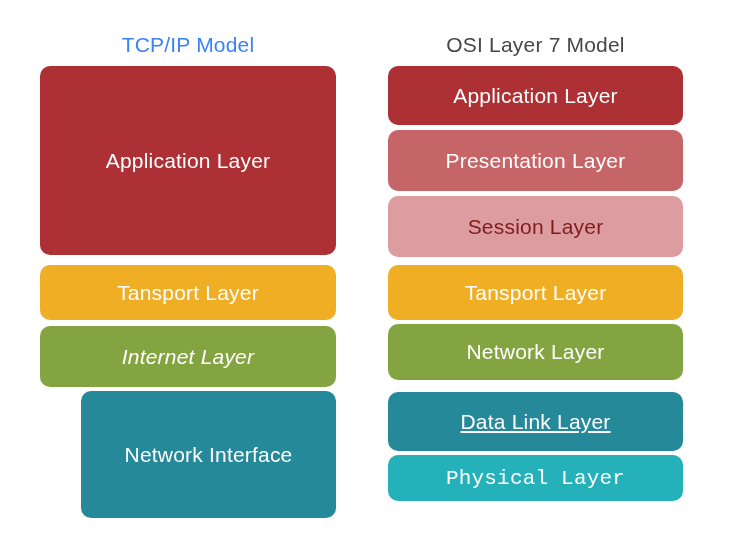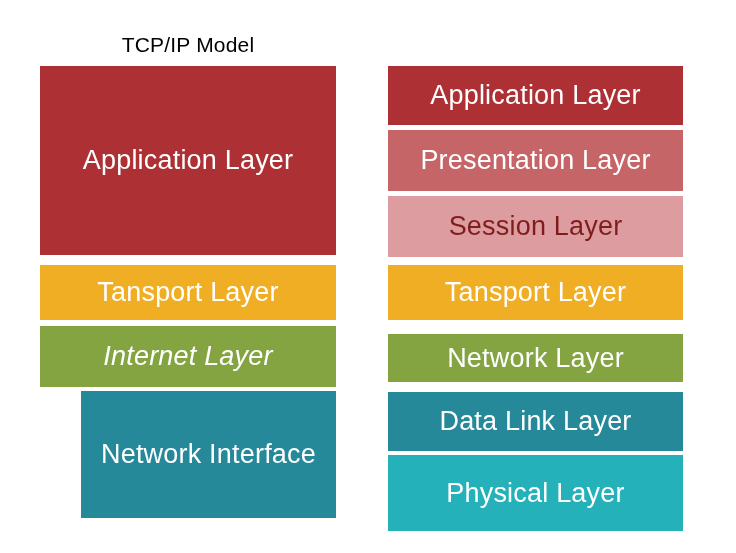--- a/index.html
+++ b/index.html
@@ -24,55 +24,57 @@
     font-size:21px;
     line-height:26px;
     letter-spacing:0.2px;
   }
   .box{
     position:absolute;
     left:0;right:0;
     display:flex;
     align-items:center;
     justify-content:center;
-    font-size:27px;
+    font-size:21px;
     letter-spacing:0.2px;
+    border-radius:10px;
   }
   
   .lb0{top:66px;height:189px;}
   .lb1{top:265px;height:55px;}
   .lb2{top:326px;height:61px;}
   .lb3{top:391px;height:127px;margin-left:41px;}
   
   .rb0{top:66px;height:59px;}
   .rb1{top:130px;height:61px;}
   .rb2{top:196px;height:61px;}
   .rb3{top:265px;height:55px;}
-  .rb4{top:334px;height:48px;}
-  .rb5{top:392px;height:59px;}
-  .rb6{top:455px;height:76px;}
+  .rb4{top:324px;height:56px;}
+  .rb5{top:392px;height:59px;text-decoration:underline;}
+  .rb6{top:455px;height:46px;font-family:Liberation Mono, monospace;}
 </style>
 </head>
 <body>
 
 <div class="canvas" style="background-color: rgb(255, 255, 255);">
 
   <div class="col col-left">
-    <div class="col-title" style="color: #000000;">TCP/IP Model</div>
+    <div class="col-title" style="color: #3b82f6;">TCP/IP Model</div>
 
     <div class="box lb0" style="background-color: rgb(172, 48, 52); color: rgb(255, 255, 255);">Application Layer</div>
 
     <div class="box lb1" style="background-color: rgb(240, 174, 36); color: rgb(255, 255, 255);">Tansport Layer</div>
 
     <div class="box lb2" style="background-color: rgb(132, 164, 65); color: rgb(255, 255, 255); font-style: italic;">Internet Layer</div>
 
     <div class="box lb3" style="background-color: rgb(38, 137, 154); color: rgb(255, 255, 255);">Network Interface</div>
   </div>
 
   <div class="col col-right">
+    <div class="col-title" style="color: rgb(71, 71, 71);">OSI Layer 7 Model</div>
 
     <div class="box rb0" style="background-color: rgb(172, 48, 52); color: rgb(255, 255, 255);">Application Layer</div>
 
     <div class="box rb1" style="background-color: rgb(198, 101, 104); color: rgb(255, 255, 255);">Presentation Layer</div>
 
     <div class="box rb2" style="background-color: rgb(221, 156, 159); color: #7f1d1d;">Session Layer</div>
 
     <div class="box rb3" style="background-color: rgb(240, 174, 36); color: rgb(255, 255, 255);">Tansport Layer</div>
 
     <div class="box rb4" style="background-color: rgb(132, 164, 65); color: rgb(255, 255, 255);">Network Layer</div>

